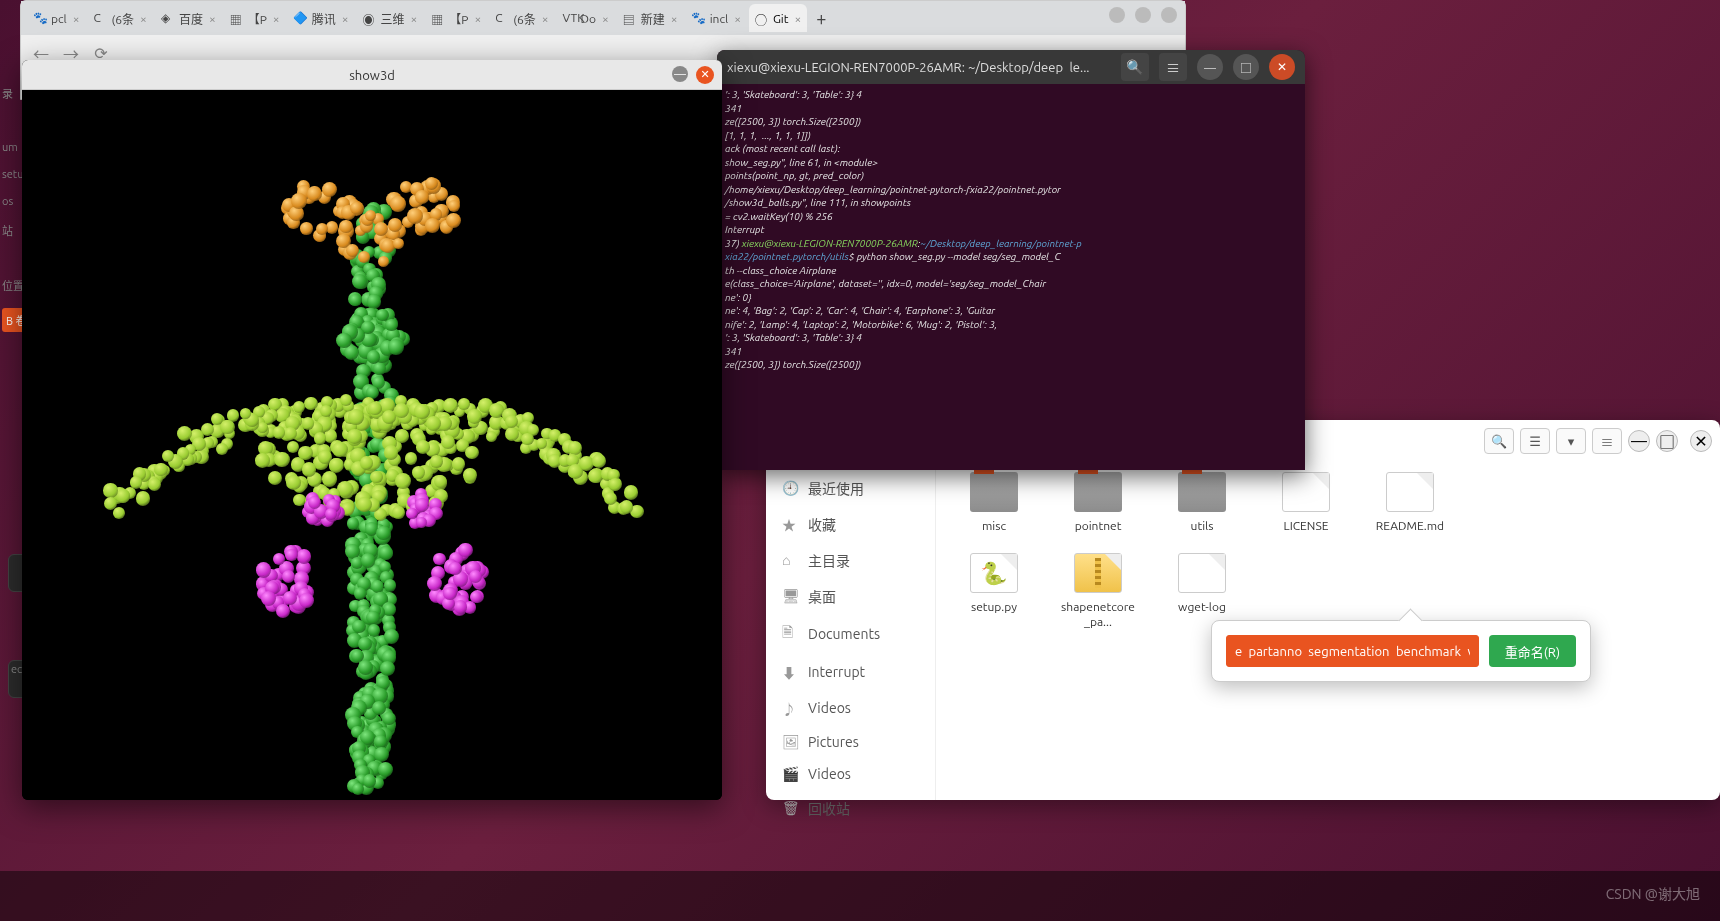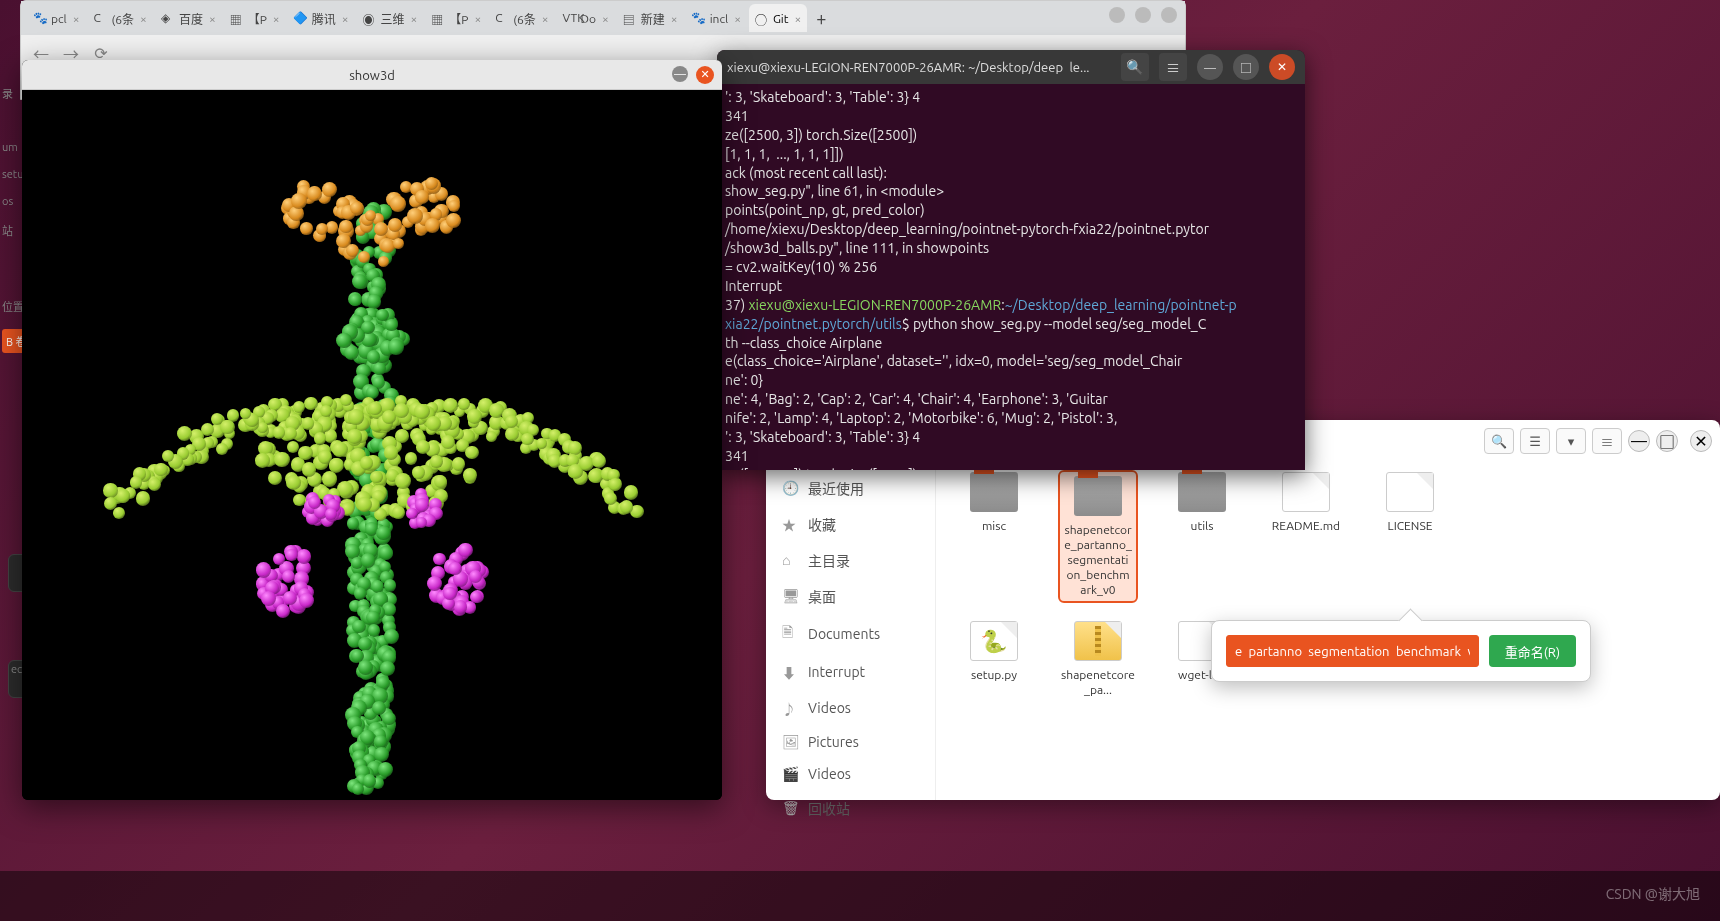--- a/index.html
+++ b/index.html
@@ -38,21 +38,21 @@
 .pcloud{position:relative;width:100%;height:calc(100% - 30px);background:#000;}
 .ball{position:absolute;border-radius:50%;background:radial-gradient(circle at 35% 30%, var(--hl), var(--c) 55%, rgba(0,0,0,.6));}
 
 
 .terminal{position:absolute;left:717px;top:50px;width:588px;height:420px;background:#300a24;border-radius:8px 8px 0 0;box-shadow:0 6px 25px rgba(0,0,0,.6);overflow:hidden;}
 .term-header{height:34px;background:#383838;display:flex;align-items:center;padding:0 10px;gap:10px;}
 .term-title{flex:1;color:#ddd;font-size:13px;overflow:hidden;white-space:nowrap;text-overflow:ellipsis;}
 .term-btn{width:28px;height:28px;background:#444;border-radius:4px;color:#ccc;display:flex;align-items:center;justify-content:center;font-size:14px;}
 .term-wbtn{width:26px;height:26px;border-radius:50%;background:#555;color:#ddd;display:flex;align-items:center;justify-content:center;font-size:12px;}
 .term-wbtn.close{background:#cc4b26;color:#fff;}
-.term-body{padding:4px 8px;font-family:"Ubuntu Mono",monospace;font-size:14px;line-height:1.35;color:#e6e6e6;white-space:pre;overflow:hidden;}
+.term-body{padding:4px 8px;font-family:"Ubuntu Mono",monospace;font-size:10px;line-height:1.35;color:#e6e6e6;white-space:pre;overflow:hidden;font-style:italic;}
 .tc-green{color:#87d75f;}
 .tc-blue{color:#5fa8d7;}
 
 
 .files{position:absolute;left:766px;top:420px;width:954px;height:380px;background:#fff;border-radius:8px;box-shadow:0 6px 25px rgba(0,0,0,.4);display:flex;}
 .files-toolbar{position:absolute;right:8px;top:8px;display:flex;gap:6px;align-items:center;}
 .ft-btn{width:30px;height:26px;border:1px solid #ccc;border-radius:4px;background:#fafafa;color:#555;display:flex;align-items:center;justify-content:center;font-size:13px;}
 .ft-wbtn{width:22px;height:22px;border-radius:50%;border:1px solid #bbb;background:#eee;display:flex;align-items:center;justify-content:center;}
 .ft-wbtn:last-child{margin-left:6px;}
 .files-side{width:170px;border-right:1px solid #eee;padding-top:50px;}
@@ -83,21 +83,21 @@
 </style>
 </head>
 <body>
 
 <div class="ubuntu-left">
   <div>录</div>
   <div style="margin-top:40px">um</div>
   <div>setup</div>
   <div>os</div>
   <div>站</div>
-  <div style="margin-top:60px">位置</div>
+  <div style="margin-top:39px">位置</div>
   <div class="orange">B 卷</div>
 </div>
 <div class="dock-icon d1"></div>
 <div class="dock-icon d2">
     <div style="color:#888;font-size:11px;padding:2px">ect</div>
   </div>
 
 <div class="browser">
   <div class="winctrl">
     <span class="cl"></span>
@@ -224,35 +224,35 @@
       <div class="place">
         <span class="pi">🗑</span>
         <span>回收站</span>
       </div>
     </div>
   <div class="files-body" id="fbody">
     <div class="fitem">
         <div class="ficon folder-ic"></div>
         <div class="flabel">misc</div>
       </div>
-      <div class="fitem folder-sel">
+      <div class="fitem">
         <div class="ficon folder-ic"></div>
-        <div class="flabel">shapenetcore_partanno_segmentation_benchmark_v0</div>
+        <div class="flabel">pointnet</div>
       </div>
       <div class="fitem">
         <div class="ficon folder-ic"></div>
         <div class="flabel">utils</div>
       </div>
       <div class="fitem">
         <div class="ficon file-ic"></div>
-        <div class="flabel">README.md</div>
+        <div class="flabel">LICENSE</div>
       </div>
       <div class="fitem">
         <div class="ficon file-ic"></div>
-        <div class="flabel">LICENSE</div>
+        <div class="flabel">README.md</div>
       </div>
       <div style="flex-basis: 100%; height: 0px;"></div>
       <div class="fitem">
         <div class="ficon file-ic py-ic"></div>
         <div class="flabel">setup.py</div>
       </div>
       <div class="fitem">
         <div class="ficon file-ic zip-ic"></div>
         <div class="flabel">shapenetcore_pa...</div>
       </div>

